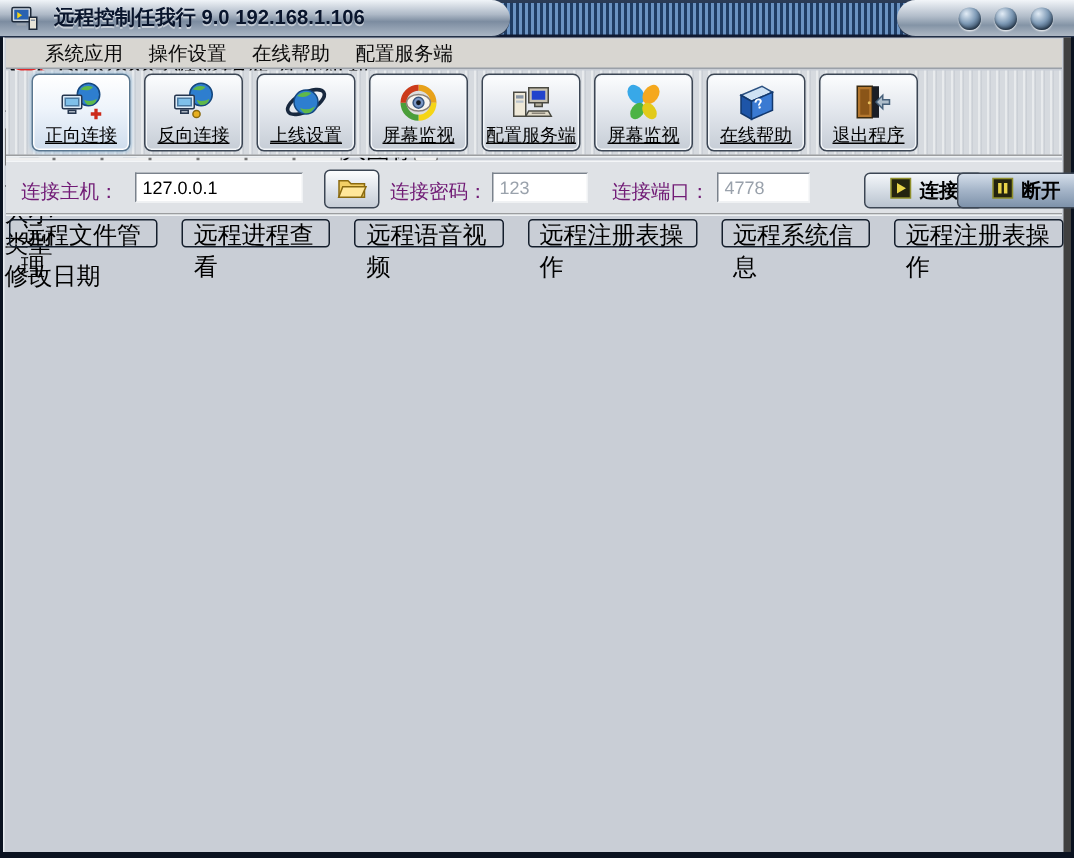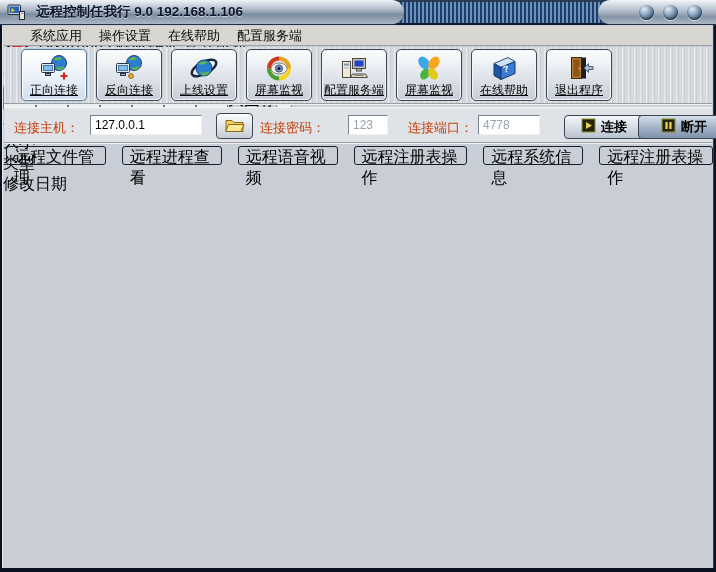--- a/index.html
+++ b/index.html
@@ -4,36 +4,36 @@
 <style>
   html,body{margin:0;padding:0;background:#3a3a3a;}
   *{box-sizing:border-box;}
   #window{position:relative;width:716px;height:572px;background:#0a1220;overflow:hidden;
           font-family:"Liberation Sans",sans-serif;-webkit-font-smoothing:antialiased;}
   
   .titlebar{position:absolute;top:0;left:0;right:0;height:25px;
             background:linear-gradient(180deg,#2c3c56,#0e1830);}
   .tb-stripes{position:absolute;left:330px;right:112px;top:2px;bottom:2px;
               background:repeating-linear-gradient(90deg,#6b93c2 0 2px,#1f3c63 2px 4px);}
-  .tb-left{position:absolute;left:0;top:0;height:25px;width:404px;border-radius:0 13px 13px 0;
+  .tb-left{position:absolute;left:0;top:0;height:25px;width:340px;border-radius:0 13px 13px 0;
            background:linear-gradient(180deg,#f0f4f8 0%,#aeb9c7 40%,#7c8ca0 60%,#aab6c4 100%);
            border-bottom:1px solid #223048;display:flex;align-items:center;padding-left:5px;}
   .app-ic{display:flex;align-items:center;margin-left:2px;}
   .title-text{font-weight:bold;font-size:13.5px;color:#09152c;margin-left:10px;white-space:nowrap;
               text-shadow:0 1px 0 rgba(255,255,255,.5);}
   .tb-right{position:absolute;right:0;top:0;height:25px;width:118px;border-radius:15px 0 0 15px;
             background:linear-gradient(180deg,#f2f5f9 0%,#b2bdca 45%,#8494a6 70%,#aeb8c4 100%);
             border-bottom:1px solid #223048;display:flex;align-items:center;justify-content:flex-end;
             gap:9px;padding-right:14px;}
   .sphere{width:15px;height:15px;border-radius:50%;cursor:pointer;
           background:radial-gradient(circle at 35% 28%,#e2ecf6 0%,#7e9ab6 45%,#23384f 85%);
           box-shadow:0 1px 1px rgba(255,255,255,.7), inset 0 -1px 2px rgba(0,0,0,.4);}
   
   .bodyfrm{position:absolute;left:2px;right:2px;top:25px;bottom:4px;background:#c9ced6;
-           border-left:1px solid #e8ecf0;border-right:1px solid #404040;}
+           border-left:1px solid #e8ecf0;border-right:5px solid #404040;}
   
   .menubar{position:absolute;top:1px;left:1px;right:1px;height:20px;background:#d8d6d1;
            border-bottom:1px solid #9aa0a8;display:flex;align-items:center;gap:17px;
            padding-left:26px;font-size:13px;color:#0a0a0a;}
   .menu-item{cursor:pointer;white-space:nowrap;}
   
   .toolbar{position:absolute;top:22px;left:1px;right:1px;height:58px;
            background:#d6dadf;
            background-image:repeating-linear-gradient(90deg,rgba(255,255,255,.45) 0 1px,rgba(120,130,145,.12) 2px 3px,transparent 3px 6px);
            border-bottom:2px groove #eef1f4;display:flex;align-items:center;gap:9px;padding-left:17px;}
@@ -41,31 +41,31 @@
           background:linear-gradient(180deg,#fcfdfe 0%,#e4e8ee 45%,#c6cdd6 100%);
           box-shadow:inset 0 0 0 1px #f3f6f9;display:flex;flex-direction:column;align-items:center;
           justify-content:flex-end;padding-bottom:3px;cursor:pointer;}
   .tb-btn.active{background:linear-gradient(180deg,#ffffff 0%,#eef4fb 45%,#cfdded 100%);
           border-color:#59768f;box-shadow:inset 0 0 0 1px #fff,0 0 3px #9fc4e2;}
   .tb-ico{height:31px;display:flex;align-items:flex-end;justify-content:center;}
   .tb-lab{font-size:12px;line-height:14px;color:#000;white-space:nowrap;text-decoration:underline;}
   
   .connrow{position:absolute;top:82px;left:1px;right:1px;height:37px;background:#dfe2e6;
            border-top:1px solid #f4f6f8;border-bottom:2px groove #eef1f4;}
-  .lbl{position:absolute;top:11px;font-size:13px;color:#c2410c;white-space:nowrap;}
+  .lbl{position:absolute;top:11px;font-size:13px;color:#701a75;white-space:nowrap;}
   .inp{position:absolute;top:7px;height:20px;border:1px solid;border-color:#7a828c #f0f2f4 #f0f2f4 #7a828c;
        background:#fff;font-size:12px;padding:0 4px;font-family:"Liberation Sans",sans-serif;outline:none;}
   .inp.gray{color:#9aa2ac;}
   .browse{position:absolute;left:212px;top:5px;width:37px;height:26px;border-radius:4px;
           border:1px solid #3c4654;background:linear-gradient(180deg,#fcfdfe,#dfe4ea 50%,#c6cdd6);
           display:flex;align-items:center;justify-content:center;cursor:pointer;padding:0;}
   .act-btn{position:absolute;top:7px;height:24px;border-radius:4px;border:1px solid #3c4654;
            display:flex;align-items:center;justify-content:center;gap:5px;font-size:13px;font-weight:bold;
            color:#000;cursor:pointer;font-family:"Liberation Sans",sans-serif;}
-  .connect-btn{left:560px;width:80px;background:linear-gradient(180deg,#f4f7fa,#d6dde5 50%,#b9c3cf);}
+  .connect-btn{left:572px;width:80px;background:linear-gradient(180deg,#f4f7fa,#d6dde5 50%,#b9c3cf);}
   .disconnect-btn{left:634px;width:92px;background:linear-gradient(180deg,#d4deea,#a4b4c8 50%,#7e92aa);}
   
   .tabs{position:absolute;top:121px;left:3px;height:20px;display:flex;gap:16px;}
   .tab{height:19px;padding:0 7px;border-radius:3px;border:1px solid #141e2c;cursor:pointer;
        background:linear-gradient(180deg,#d4dbe3 0%,#8violet;}
   .tab{background:linear-gradient(180deg,#d4dbe3 0%,#8painted;}
   .tab{background:linear-gradient(180deg,#d4dbe3 0%,#8a96a6 35%,#55657b 70%,#6e7f93 100%);
        color:#fff;font-size:12px;font-weight:bold;display:flex;align-items:center;white-space:nowrap;
        text-shadow:0 1px 2px #000;}
   .tab.active{background:linear-gradient(180deg,#b2bdc9 0%,#62748a 45%,#3b4c62 100%);}
@@ -282,21 +282,21 @@
       <input class="inp" style="left: 86px; width: 112px;" value="127.0.0.1">
       <button class="browse">
         <span>
           <svg width="21" height="16" viewBox="0 0 21 16">
               <path d="M2 3.5h6l2 2h9v9H2z" fill="#f2cf66" stroke="#8a6a10"></path>
               <path d="M4.5 7.5h15.5l-3.2 7H1.8z" fill="#ffe79a" stroke="#8a6a10"></path>
             </svg>
         </span>
       </button>
       <span class="lbl" style="left:256px">连接密码：</span>
-      <input class="inp gray" style="left: 344px; width: 40px;" value="123">
+      <input class="inp gray" style="left: 324px; width: 64px;" value="123">
       <span class="lbl" style="left:404px">连接端口：</span>
       <input class="inp gray" style="left: 474px; width: 62px;" value="4778">
       <button class="act-btn connect-btn">
         <span><svg width="15" height="15" viewBox="0 0 15 15">
               <rect x="1" y="1" width="13" height="13" fill="#24240f" stroke="#8f8f2a"></rect>
               <path d="M5 4l6 3.5L5 11z" fill="#e8d44a"></path>
             </svg></span>
         <span>连接</span>
       </button>
       <button class="act-btn disconnect-btn">

